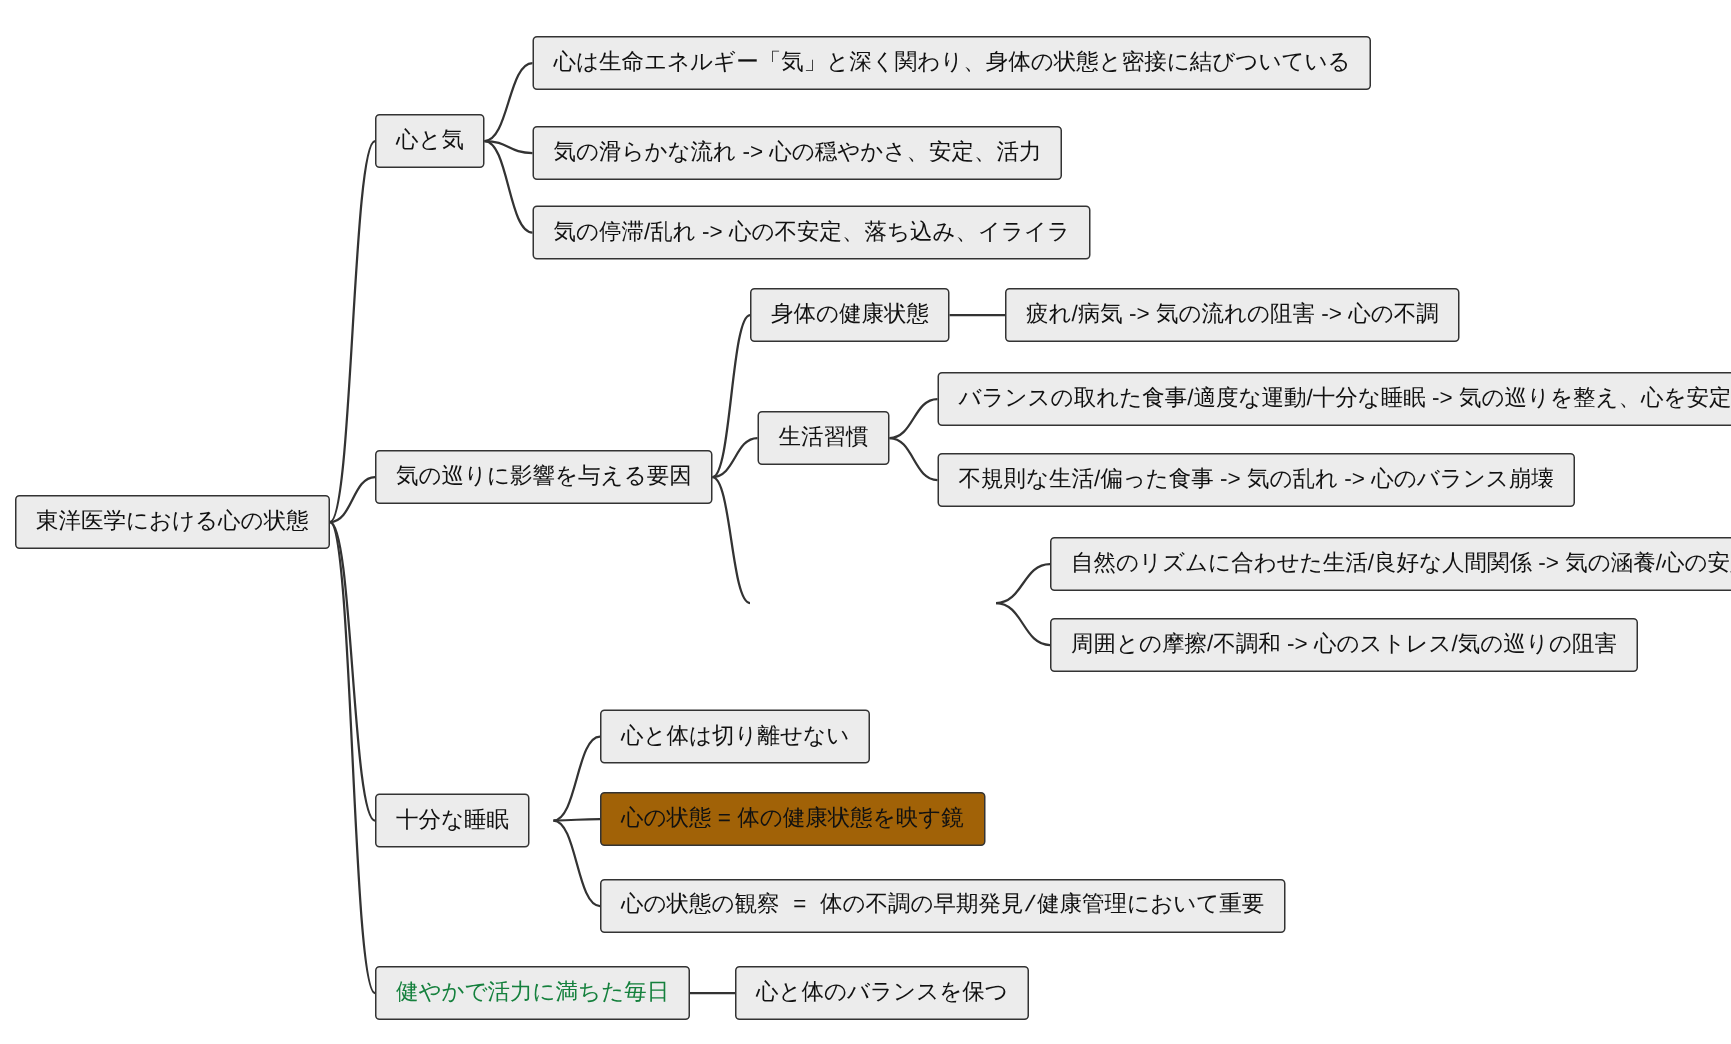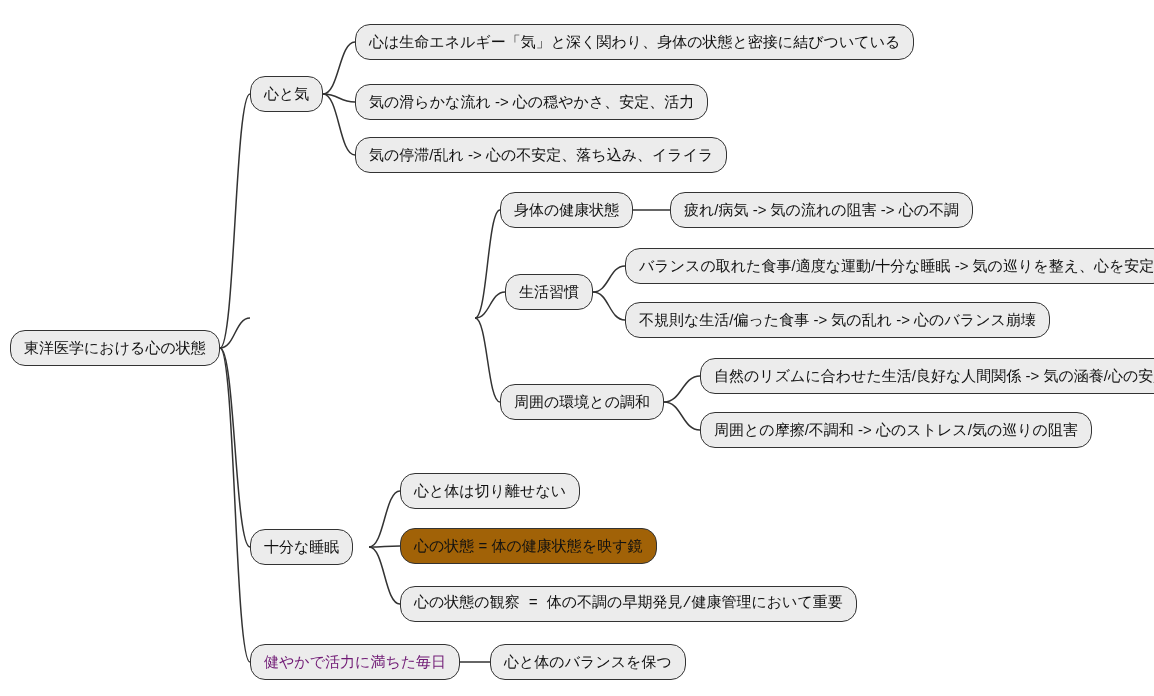--- a/index.html
+++ b/index.html
@@ -25,21 +25,21 @@
   }
   .node {
     position: absolute;
     z-index: 1;
     box-sizing: border-box;
     height: 36px;
     line-height: 33px;
     padding: 0 13px;
     background: #ececec;
     border: 1.3px solid #333333;
-    border-radius: 15px;
+    border-radius: 3px;
     font-size: 15px;
     color: #111111;
     white-space: nowrap;
   }
 </style>
 </head>
 <body>
 
 <div id="canvas">
   <svg id="edges" xmlns="http://www.w3.org/2000/svg" width="1154" height="696" viewBox="0 0 1154 696">
@@ -62,27 +62,27 @@
       <path d="M 369 547 C 384.5 547 384.5 604 400 604" fill="none" stroke="#333333" stroke-width="1.5"></path>
       <path d="M 220 348 C 235 348 235 662 250 662" fill="none" stroke="#333333" stroke-width="1.5"></path>
       <path d="M 460 662 C 475 662 475 662 490 662" fill="none" stroke="#333333" stroke-width="1.5"></path>
     </svg>
 
 <div class="node" style="left: 10px; top: 330px; background: rgb(236, 236, 236); border-color: rgb(51, 51, 51); color: rgb(17, 17, 17);">東洋医学における心の状態</div>
     <div class="node" style="left: 250px; top: 76px; background: rgb(236, 236, 236); border-color: rgb(51, 51, 51); color: rgb(17, 17, 17);">心と気</div>
     <div class="node" style="left: 355px; top: 24px; background: rgb(236, 236, 236); border-color: rgb(51, 51, 51); color: rgb(17, 17, 17);">心は生命エネルギー「気」と深く関わり、身体の状態と密接に結びついている</div>
     <div class="node" style="left: 355px; top: 84px; background: rgb(236, 236, 236); border-color: rgb(51, 51, 51); color: rgb(17, 17, 17);">気の滑らかな流れ -&gt; 心の穏やかさ、安定、活力</div>
     <div class="node" style="left: 355px; top: 137px; background: rgb(236, 236, 236); border-color: rgb(51, 51, 51); color: rgb(17, 17, 17);">気の停滞/乱れ -&gt; 心の不安定、落ち込み、イライラ</div>
+    <div class="node" style="left: 250px; top: 300px; background: rgb(236, 236, 236); border-color: rgb(51, 51, 51); color: rgb(17, 17, 17);">気の巡りに影響を与える要因</div>
     <div class="node" style="left: 500px; top: 192px; background: rgb(236, 236, 236); border-color: rgb(51, 51, 51); color: rgb(17, 17, 17);">身体の健康状態</div>
     <div class="node" style="left: 670px; top: 192px; background: rgb(236, 236, 236); border-color: rgb(51, 51, 51); color: rgb(17, 17, 17);">疲れ/病気 -&gt; 気の流れの阻害 -&gt; 心の不調</div>
     <div class="node" style="left: 505px; top: 274px; background: rgb(236, 236, 236); border-color: rgb(51, 51, 51); color: rgb(17, 17, 17);">生活習慣</div>
     <div class="node" style="left: 625px; top: 248px; background: rgb(236, 236, 236); border-color: rgb(51, 51, 51); color: rgb(17, 17, 17);">バランスの取れた食事/適度な運動/十分な睡眠 -&gt; 気の巡りを整え、心を安定</div>
     <div class="node" style="left: 625px; top: 302px; background: rgb(236, 236, 236); border-color: rgb(51, 51, 51); color: rgb(17, 17, 17);">不規則な生活/偏った食事 -&gt; 気の乱れ -&gt; 心のバランス崩壊</div>
-    <div class="node" style="left: 500px; top: 384px; background: rgb(236, 236, 236); border-color: rgb(51, 51, 51); color: rgb(17, 17, 17);">周囲の環境との調和</div>
     <div class="node" style="left: 700px; top: 358px; background: rgb(236, 236, 236); border-color: rgb(51, 51, 51); color: rgb(17, 17, 17);">自然のリズムに合わせた生活/良好な人間関係 -&gt; 気の涵養/心の安定</div>
     <div class="node" style="left: 700px; top: 412px; background: rgb(236, 236, 236); border-color: rgb(51, 51, 51); color: rgb(17, 17, 17);">周囲との摩擦/不調和 -&gt; 心のストレス/気の巡りの阻害</div>
     <div class="node" style="left: 250px; top: 529px; background: rgb(236, 236, 236); border-color: rgb(51, 51, 51); color: rgb(17, 17, 17);">十分な睡眠</div>
     <div class="node" style="left: 400px; top: 473px; background: rgb(236, 236, 236); border-color: rgb(51, 51, 51); color: rgb(17, 17, 17);">心と体は切り離せない</div>
     <div class="node" style="left: 400px; top: 528px; background: #a16207; border-color: rgb(51, 51, 51); color: rgb(17, 17, 17);">心の状態 = 体の健康状態を映す鏡</div>
     <div class="node" style="left: 400px; top: 586px; background: rgb(236, 236, 236); border-color: rgb(51, 51, 51); color: rgb(17, 17, 17); font-family: Liberation Mono, monospace;">心の状態の観察 = 体の不調の早期発見/健康管理において重要</div>
-    <div class="node" style="left: 250px; top: 644px; background: rgb(236, 236, 236); border-color: rgb(51, 51, 51); color: #701a75;">健やかで活力に満ちた毎日</div>
+    <div class="node" style="left: 250px; top: 644px; background: rgb(236, 236, 236); border-color: rgb(51, 51, 51); color: #15803d;">健やかで活力に満ちた毎日</div>
     <div class="node" style="left: 490px; top: 644px; background: rgb(236, 236, 236); border-color: rgb(51, 51, 51); color: rgb(17, 17, 17);">心と体のバランスを保つ</div>
   </div>
 
 </body></html>

